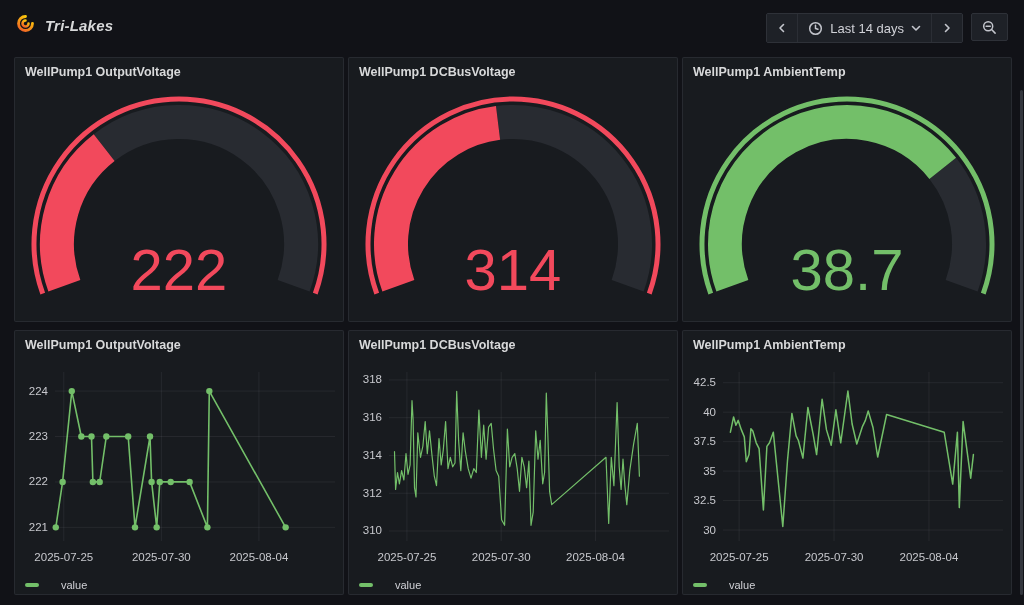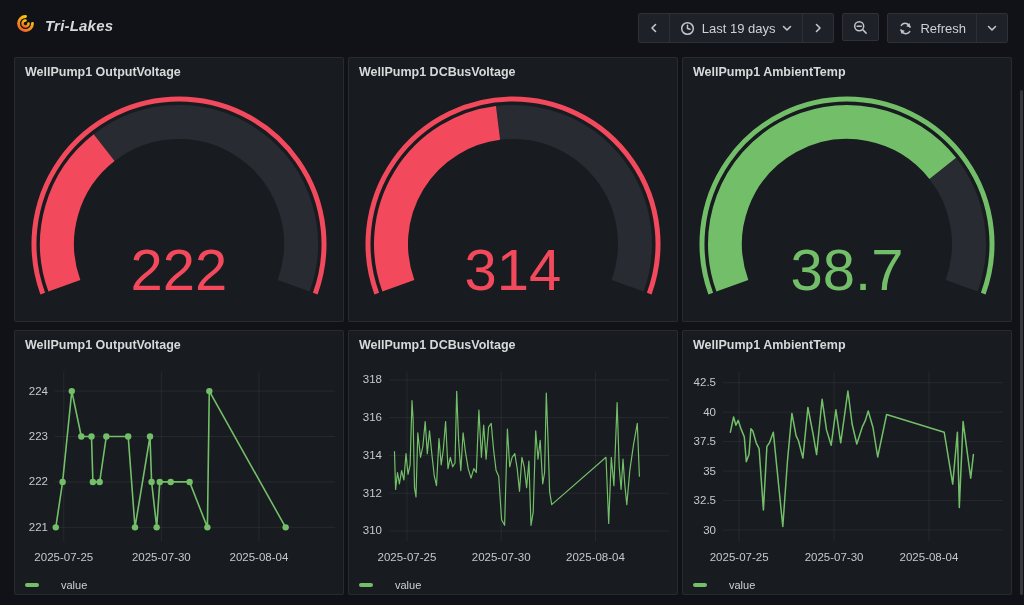--- a/index.html
+++ b/index.html
@@ -62,21 +62,21 @@
             </svg>
         </span>
       </button>
       <button class="tbtn">
         <span>
           <svg width="15" height="15" viewBox="0 0 16 16">
             <circle class="icon-stroke" cx="8" cy="8" r="6.2"></circle>
             <polyline class="icon-stroke" points="8,4.6 8,8 10.6,8.8"></polyline>
           </svg>
         </span>
-        <span>Last 19 days</span>
+        <span>Last 14 days</span>
         <span>
           <svg width="10" height="7" viewBox="0 0 10 7">
               <polyline class="icon-stroke" points="1.5,1.5 5,5 8.5,1.5"></polyline>
             </svg>
         </span>
       </button>
       <button class="tbtn">
         <span>
           <svg width="10" height="10" viewBox="0 0 10 10">
               <polyline class="icon-stroke" points="3.5,1.5 7,5 3.5,8.5"></polyline>
@@ -88,40 +88,20 @@
     <button class="tbtn solo">
       <span>
         <svg width="15" height="15" viewBox="0 0 16 16">
           <circle class="icon-stroke" cx="6.6" cy="6.6" r="4.8"></circle>
           <line class="icon-stroke" x1="4.4" y1="6.6" x2="8.8" y2="6.6"></line>
           <line class="icon-stroke" x1="10.2" y1="10.2" x2="14" y2="14"></line>
         </svg>
       </span>
     </button>
 
-    <div class="btn-group">
-      <button class="tbtn">
-        <span>
-          <svg width="15" height="15" viewBox="0 0 16 16">
-            <path class="icon-stroke" d="M3.2 9.5 a5.2 5.2 0 0 0 9.3 1.8"></path>
-            <path class="icon-stroke" d="M12.8 6.5 a5.2 5.2 0 0 0 -9.3 -1.8"></path>
-            <polygon points="12.2,2.2 13.4,7 8.8,5.6" fill="#c3c5cc"></polygon>
-            <polygon points="3.8,13.8 2.6,9 7.2,10.4" fill="#c3c5cc"></polygon>
-          </svg>
-        </span>
-        <span>Refresh</span>
-      </button>
-      <button class="tbtn">
-        <span>
-          <svg width="10" height="7" viewBox="0 0 10 7">
-              <polyline class="icon-stroke" points="1.5,1.5 5,5 8.5,1.5"></polyline>
-            </svg>
-        </span>
-      </button>
-    </div>
   </div>
 </div>
 
 <div class="dash">
 
   <div class="panel">
     <div class="panel-header">
       <span class="panel-title">WellPump1 OutputVoltage</span>
     </div>
     <svg class="chart-svg" width="328" height="236">

